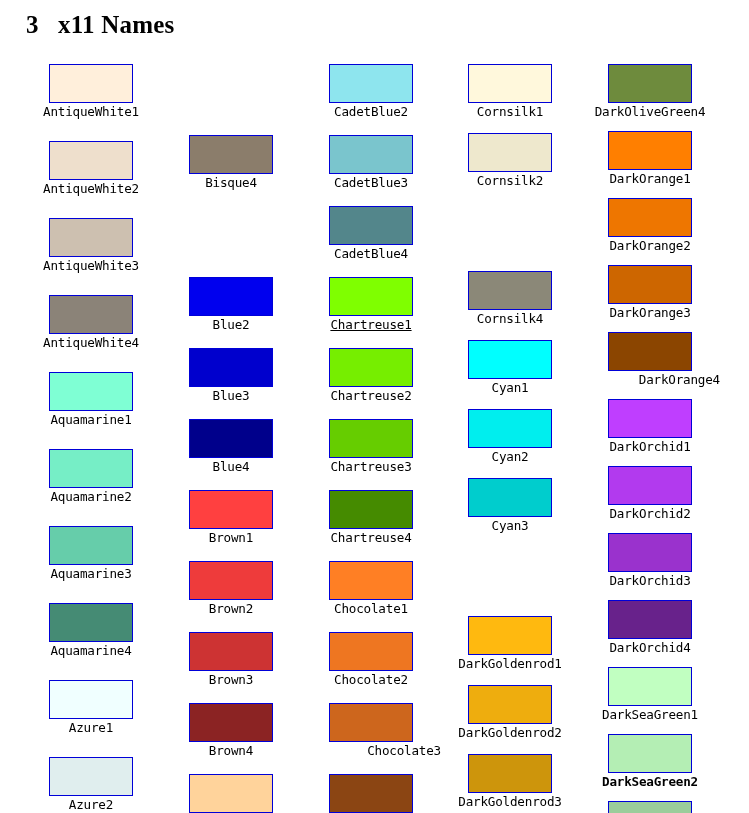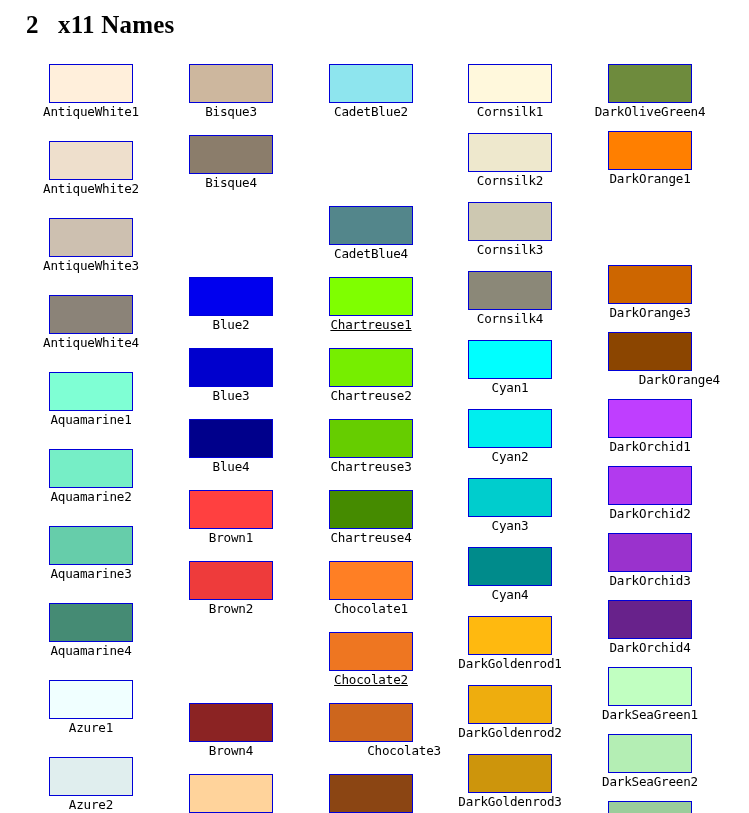--- a/index.html
+++ b/index.html
@@ -72,21 +72,21 @@
     margin-top: 1px;
     white-space: nowrap;
     letter-spacing: -0.2px;
   }
 </style>
 </head>
 <body>
 
 <div id="page">
 
-  <div id="section-title">2   x11 Names</div>
+  <div id="section-title">3   x11 Names</div>
 
   <div id="columns">
       <div class="color-column" style="left: 21px;">
         <div class="swatch-item" style="top: 64px; text-align: center;">
           <div class="swatch-box" style="background: rgb(255, 239, 219); border-color: rgb(0, 0, 216);"></div>
           <div class="swatch-label">AntiqueWhite1</div>
         </div>
         <div class="swatch-item" style="top: 141px;">
           <div class="swatch-box" style="background: rgb(238, 223, 204); border-color: rgb(0, 0, 216);"></div>
           <div class="swatch-label">AntiqueWhite2</div>
@@ -118,24 +118,20 @@
         <div class="swatch-item" style="top: 680px;">
           <div class="swatch-box" style="background: rgb(240, 255, 255); border-color: rgb(0, 0, 216);"></div>
           <div class="swatch-label">Azure1</div>
         </div>
         <div class="swatch-item" style="top: 757px;">
           <div class="swatch-box" style="background: rgb(224, 238, 238); border-color: rgb(0, 0, 216);"></div>
           <div class="swatch-label">Azure2</div>
         </div>
       </div>
       <div class="color-column" style="left: 161px;">
-        <div class="swatch-item" style="top: 64px;">
-          <div class="swatch-box" style="background: rgb(205, 183, 158); border-color: rgb(0, 0, 216);"></div>
-          <div class="swatch-label">Bisque3</div>
-        </div>
         <div class="swatch-item" style="top: 135px;">
           <div class="swatch-box" style="background: rgb(139, 125, 107); border-color: rgb(0, 0, 216);"></div>
           <div class="swatch-label">Bisque4</div>
         </div>
         <div class="swatch-item" style="top: 277px;">
           <div class="swatch-box" style="background: rgb(0, 0, 238); border-color: rgb(0, 0, 216);"></div>
           <div class="swatch-label">Blue2</div>
         </div>
         <div class="swatch-item" style="top: 348px;">
           <div class="swatch-box" style="background: rgb(0, 0, 205); border-color: rgb(0, 0, 216);"></div>
@@ -145,34 +141,42 @@
           <div class="swatch-box" style="background: rgb(0, 0, 139); border-color: rgb(0, 0, 216);"></div>
           <div class="swatch-label">Blue4</div>
         </div>
         <div class="swatch-item" style="top: 490px;">
           <div class="swatch-box" style="background: rgb(255, 64, 64); border-color: rgb(0, 0, 216);"></div>
           <div class="swatch-label">Brown1</div>
         </div>
         <div class="swatch-item" style="top: 561px;">
           <div class="swatch-box" style="background: rgb(238, 59, 59); border-color: rgb(0, 0, 216);"></div>
           <div class="swatch-label">Brown2</div>
+        </div>
+        <div class="swatch-item" style="top: 632px;">
+          <div class="swatch-box" style="background: rgb(205, 51, 51); border-color: rgb(0, 0, 216);"></div>
+          <div class="swatch-label">Brown3</div>
         </div>
         <div class="swatch-item" style="top: 703px; text-align: center;">
           <div class="swatch-box" style="background: rgb(139, 35, 35); border-color: rgb(0, 0, 216);"></div>
           <div class="swatch-label">Brown4</div>
         </div>
         <div class="swatch-item" style="top: 774px;">
           <div class="swatch-box" style="background: rgb(255, 211, 155); border-color: rgb(0, 0, 216);"></div>
         </div>
       </div>
       <div class="color-column" style="left: 301px;">
         <div class="swatch-item" style="top: 64px;">
           <div class="swatch-box" style="background: rgb(142, 229, 238); border-color: rgb(0, 0, 216);"></div>
           <div class="swatch-label">CadetBlue2</div>
         </div>
+        <div class="swatch-item" style="top: 135px;">
+          <div class="swatch-box" style="background: rgb(122, 197, 205); border-color: rgb(0, 0, 216);"></div>
+          <div class="swatch-label">CadetBlue3</div>
+        </div>
         <div class="swatch-item" style="top: 206px;">
           <div class="swatch-box" style="background: rgb(83, 134, 139); border-color: rgb(0, 0, 216);"></div>
           <div class="swatch-label">CadetBlue4</div>
         </div>
         <div class="swatch-item" style="top: 277px; text-decoration: underline;">
           <div class="swatch-box" style="background: rgb(127, 255, 0); border-color: rgb(0, 0, 216);"></div>
           <div class="swatch-label">Chartreuse1</div>
         </div>
         <div class="swatch-item" style="top: 348px;">
           <div class="swatch-box" style="background: rgb(118, 238, 0); border-color: rgb(0, 0, 216);"></div>
@@ -183,64 +187,56 @@
           <div class="swatch-label">Chartreuse3</div>
         </div>
         <div class="swatch-item" style="top: 490px;">
           <div class="swatch-box" style="background: rgb(69, 139, 0); border-color: rgb(0, 0, 216);"></div>
           <div class="swatch-label">Chartreuse4</div>
         </div>
         <div class="swatch-item" style="top: 561px;">
           <div class="swatch-box" style="background: rgb(255, 127, 36); border-color: rgb(0, 0, 216);"></div>
           <div class="swatch-label">Chocolate1</div>
         </div>
-        <div class="swatch-item" style="top: 632px; text-decoration: underline;">
+        <div class="swatch-item" style="top: 632px;">
           <div class="swatch-box" style="background: rgb(238, 118, 33); border-color: rgb(0, 0, 216);"></div>
           <div class="swatch-label">Chocolate2</div>
         </div>
         <div class="swatch-item" style="top: 703px; text-align: right;">
           <div class="swatch-box" style="background: rgb(205, 102, 29); border-color: rgb(0, 0, 216);"></div>
           <div class="swatch-label">Chocolate3</div>
         </div>
         <div class="swatch-item" style="top: 774px;">
           <div class="swatch-box" style="background: rgb(139, 69, 19); border-color: rgb(0, 0, 216);"></div>
         </div>
       </div>
       <div class="color-column" style="left: 440px;">
         <div class="swatch-item" style="top: 64px;">
           <div class="swatch-box" style="background: rgb(255, 248, 220); border-color: rgb(0, 0, 216);"></div>
           <div class="swatch-label">Cornsilk1</div>
         </div>
         <div class="swatch-item" style="top: 133px;">
           <div class="swatch-box" style="background: rgb(238, 232, 205); border-color: rgb(0, 0, 216);"></div>
           <div class="swatch-label">Cornsilk2</div>
         </div>
-        <div class="swatch-item" style="top: 202px;">
-          <div class="swatch-box" style="background: rgb(205, 200, 177); border-color: rgb(0, 0, 216);"></div>
-          <div class="swatch-label">Cornsilk3</div>
-        </div>
         <div class="swatch-item" style="top: 271px;">
           <div class="swatch-box" style="background: rgb(139, 136, 120); border-color: rgb(0, 0, 216);"></div>
           <div class="swatch-label">Cornsilk4</div>
         </div>
         <div class="swatch-item" style="top: 340px;">
           <div class="swatch-box" style="background: rgb(0, 255, 255); border-color: rgb(0, 0, 216);"></div>
           <div class="swatch-label">Cyan1</div>
         </div>
         <div class="swatch-item" style="top: 409px;">
           <div class="swatch-box" style="background: rgb(0, 238, 238); border-color: rgb(0, 0, 216);"></div>
           <div class="swatch-label">Cyan2</div>
         </div>
         <div class="swatch-item" style="top: 478px;">
           <div class="swatch-box" style="background: rgb(0, 205, 205); border-color: rgb(0, 0, 216);"></div>
           <div class="swatch-label">Cyan3</div>
-        </div>
-        <div class="swatch-item" style="top: 547px;">
-          <div class="swatch-box" style="background: rgb(0, 139, 139); border-color: rgb(0, 0, 216);"></div>
-          <div class="swatch-label">Cyan4</div>
         </div>
         <div class="swatch-item" style="top: 616px;">
           <div class="swatch-box" style="background: rgb(255, 185, 15); border-color: rgb(0, 0, 216);"></div>
           <div class="swatch-label">DarkGoldenrod1</div>
         </div>
         <div class="swatch-item" style="top: 685px;">
           <div class="swatch-box" style="background: rgb(238, 173, 14); border-color: rgb(0, 0, 216);"></div>
           <div class="swatch-label">DarkGoldenrod2</div>
         </div>
         <div class="swatch-item" style="top: 754px; text-align: center;">
@@ -250,20 +246,24 @@
       </div>
       <div class="color-column" style="left: 580px;">
         <div class="swatch-item" style="top: 64px;">
           <div class="swatch-box" style="background: rgb(110, 139, 61); border-color: rgb(0, 0, 216);"></div>
           <div class="swatch-label">DarkOliveGreen4</div>
         </div>
         <div class="swatch-item" style="top: 131px;">
           <div class="swatch-box" style="background: rgb(255, 127, 0); border-color: rgb(0, 0, 216);"></div>
           <div class="swatch-label">DarkOrange1</div>
         </div>
+        <div class="swatch-item" style="top: 198px;">
+          <div class="swatch-box" style="background: rgb(238, 118, 0); border-color: rgb(0, 0, 216);"></div>
+          <div class="swatch-label">DarkOrange2</div>
+        </div>
         <div class="swatch-item" style="top: 265px;">
           <div class="swatch-box" style="background: rgb(205, 102, 0); border-color: rgb(0, 0, 216);"></div>
           <div class="swatch-label">DarkOrange3</div>
         </div>
         <div class="swatch-item" style="top: 332px; text-align: right;">
           <div class="swatch-box" style="background: rgb(139, 69, 0); border-color: rgb(0, 0, 216);"></div>
           <div class="swatch-label">DarkOrange4</div>
         </div>
         <div class="swatch-item" style="top: 399px;">
           <div class="swatch-box" style="background: rgb(191, 62, 255); border-color: rgb(0, 0, 216);"></div>
@@ -278,21 +278,21 @@
           <div class="swatch-label">DarkOrchid3</div>
         </div>
         <div class="swatch-item" style="top: 600px;">
           <div class="swatch-box" style="background: rgb(104, 34, 139); border-color: rgb(0, 0, 216);"></div>
           <div class="swatch-label">DarkOrchid4</div>
         </div>
         <div class="swatch-item" style="top: 667px;">
           <div class="swatch-box" style="background: rgb(193, 255, 193); border-color: rgb(0, 0, 216);"></div>
           <div class="swatch-label">DarkSeaGreen1</div>
         </div>
-        <div class="swatch-item" style="top: 734px;">
+        <div class="swatch-item" style="top: 734px; font-weight: bold;">
           <div class="swatch-box" style="background: rgb(180, 238, 180); border-color: rgb(0, 0, 216);"></div>
           <div class="swatch-label">DarkSeaGreen2</div>
         </div>
         <div class="swatch-item" style="top: 801px;">
           <div class="swatch-box" style="background: rgb(155, 205, 155); border-color: rgb(0, 0, 216);"></div>
         </div>
       </div>
     </div>
 
 </div>

